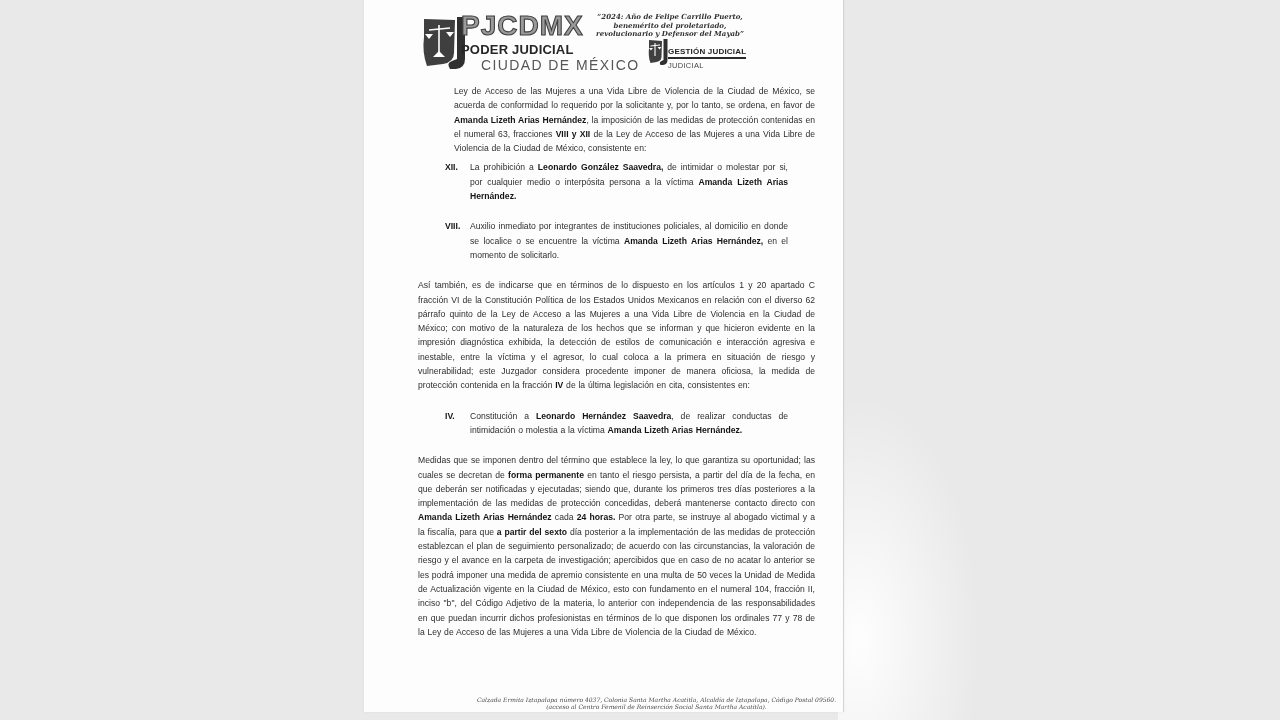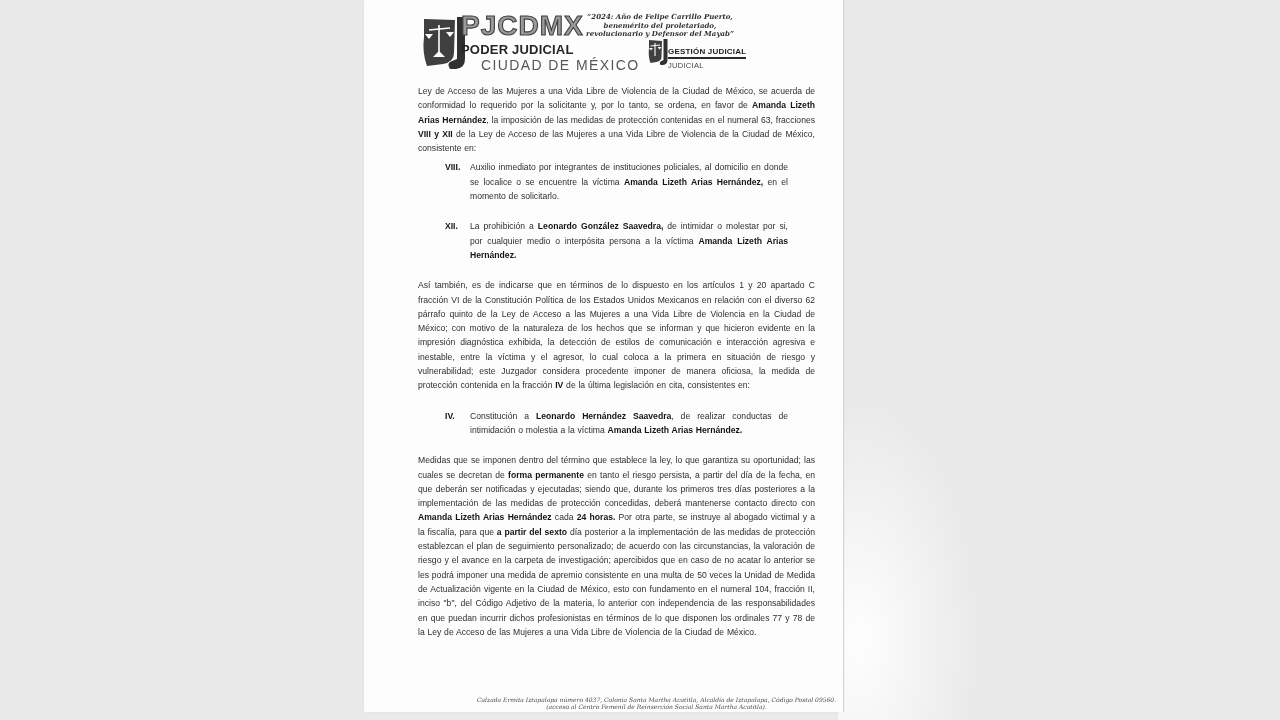--- a/index.html
+++ b/index.html
@@ -25,37 +25,37 @@
   
   .logo-emblem{position:absolute;left:58px;top:15px;}
   .logo-text{position:absolute;left:97px;top:13px;display:flex;flex-direction:column;}
   .acronym{
     font-size:28px;font-weight:800;letter-spacing:1px;line-height:26px;
     color:#9a9a9a;-webkit-text-stroke:1.1px #414141;
   }
   .org-line{font-size:13px;font-weight:700;color:#262626;letter-spacing:.2px;line-height:14px;margin-top:4px;}
   .place-line{font-size:14px;font-weight:400;color:#565656;letter-spacing:1.4px;line-height:12px;margin-top:2px;margin-left:20px;}
   .motto{
-    position:absolute;left:210px;top:13px;width:172px;
+    position:absolute;left:220px;top:13px;width:172px;
     font-family:"DejaVu Serif",serif;font-style:italic;font-weight:700;
     font-size:7px;line-height:8.6px;color:#333;text-align:center;
   }
   .gj{position:absolute;left:284px;top:38px;display:flex;align-items:flex-start;}
   .gj-text{padding-top:9px;}
   .gj-title{font-size:8px;font-weight:700;color:#222;letter-spacing:.2px;border-bottom:2px solid #2b2b2b;padding-bottom:1px;white-space:nowrap;}
   .gj-sub{font-size:7.5px;color:#474747;margin-top:1.5px;letter-spacing:.3px;}
   
   .doc-body{
     position:absolute;left:54px;top:84px;width:397px;
     font-size:8.6px;line-height:14.3px;text-align:justify;color:#2e2e2e;
     word-spacing:.4px;
   }
   .doc-body b{font-weight:700;color:#141414;}
   .block{margin-bottom:16px;}
-  .block:nth-child(1){margin-bottom:5px;}
+  .block:nth-child(1){margin-bottom:5px;margin-left:36px;}
   .block:last-child{margin-bottom:0;}
   .list-item{position:relative;padding-left:52px;padding-right:27px;}
   .li-label{position:absolute;left:27px;top:0;font-weight:700;color:#141414;}
   
   .doc-footer{
     position:absolute;left:105px;top:696px;width:375px;text-align:center;
     font-family:"DejaVu Serif",serif;font-style:italic;
     font-size:6px;line-height:7px;color:#4a4a4a;
   }
 </style>
@@ -97,22 +97,22 @@
       </svg>
     </span>
     <div class="gj-text">
       <div class="gj-title">GESTIÓN JUDICIAL</div>
       <div class="gj-sub">JUDICIAL</div>
     </div>
   </div>
 
   <div class="doc-body" id="doc-body">
       <div class="block para"><span>Ley de Acceso de las Mujeres a una Vida Libre de Violencia de la Ciudad de México, se acuerda de conformidad lo requerido por la solicitante y, por lo tanto, se ordena, en favor de </span><b>Amanda Lizeth Arias Hernández</b><span>, la imposición de las medidas de protección contenidas en el numeral 63, fracciones </span><b>VIII y XII</b><span> de la Ley de Acceso de las Mujeres a una Vida Libre de Violencia de la Ciudad de México, consistente en:</span></div>
+      <div class="block list-item"><span class="li-label">XII.</span><span>La prohibición a </span><b>Leonardo González Saavedra,</b><span> de intimidar o molestar por si, por cualquier medio o interpósita persona a la víctima </span><b>Amanda Lizeth Arias Hernández.</b></div>
       <div class="block list-item"><span class="li-label">VIII.</span><span>Auxilio inmediato por integrantes de instituciones policiales, al domicilio en donde se localice o se encuentre la víctima </span><b>Amanda Lizeth Arias Hernández,</b><span> en el momento de solicitarlo.</span></div>
-      <div class="block list-item"><span class="li-label">XII.</span><span>La prohibición a </span><b>Leonardo González Saavedra,</b><span> de intimidar o molestar por si, por cualquier medio o interpósita persona a la víctima </span><b>Amanda Lizeth Arias Hernández.</b></div>
       <div class="block para"><span>Así también, es de indicarse que en términos de lo dispuesto en los artículos 1 y 20 apartado C fracción VI de la Constitución Política de los Estados Unidos Mexicanos en relación con el diverso 62 párrafo quinto de la Ley de Acceso a las Mujeres a una Vida Libre de Violencia en la Ciudad de México; con motivo de la naturaleza de los hechos que se informan y que hicieron evidente en la impresión diagnóstica exhibida, la detección de estilos de comunicación e interacción agresiva e inestable, entre la víctima y el agresor, lo cual coloca a la primera en situación de riesgo y vulnerabilidad; este Juzgador considera procedente imponer de manera oficiosa, la medida de protección contenida en la fracción </span><b>IV</b><span> de la última legislación en cita, consistentes en:</span></div>
       <div class="block list-item"><span class="li-label">IV.</span><span>Constitución a </span><b>Leonardo Hernández Saavedra</b><span>, de realizar conductas de intimidación o molestia a la víctima </span><b>Amanda Lizeth Arias Hernández.</b></div>
       <div class="block para"><span>Medidas que se imponen dentro del término que establece la ley, lo que garantiza su oportunidad; las cuales se decretan de </span><b>forma permanente</b><span> en tanto el riesgo persista, a partir del día de la fecha, en que deberán ser notificadas y ejecutadas; siendo que, durante los primeros tres días posteriores a la implementación de las medidas de protección concedidas, deberá mantenerse contacto directo con </span><b>Amanda Lizeth Arias Hernández</b><span> cada </span><b>24 horas.</b><span> Por otra parte, se instruye al abogado victimal y a la fiscalía, para que </span><b>a partir del sexto</b><span> día posterior a la implementación de las medidas de protección establezcan el plan de seguimiento personalizado; de acuerdo con las circunstancias, la valoración de riesgo y el avance en la carpeta de investigación; apercibidos que en caso de no acatar lo anterior se les podrá imponer una medida de apremio consistente en una multa de 50 veces la Unidad de Medida de Actualización vigente en la Ciudad de México, esto con fundamento en el numeral 104, fracción II, inciso "b", del Código Adjetivo de la materia, lo anterior con independencia de las responsabilidades en que puedan incurrir dichos profesionistas en términos de lo que disponen los ordinales 77 y 78 de la Ley de Acceso de las Mujeres a una Vida Libre de Violencia de la Ciudad de México.</span></div>
     </div>
 
   <div class="doc-footer">
     <div>Calzada Ermita Iztapalapa número 4037, Colonia Santa Martha Acatitla, Alcaldía de Iztapalapa, Código Postal 09560.</div>
     <div>(acceso al Centro Femenil de Reinserción Social Santa Martha Acatitla).</div>
   </div>
 

